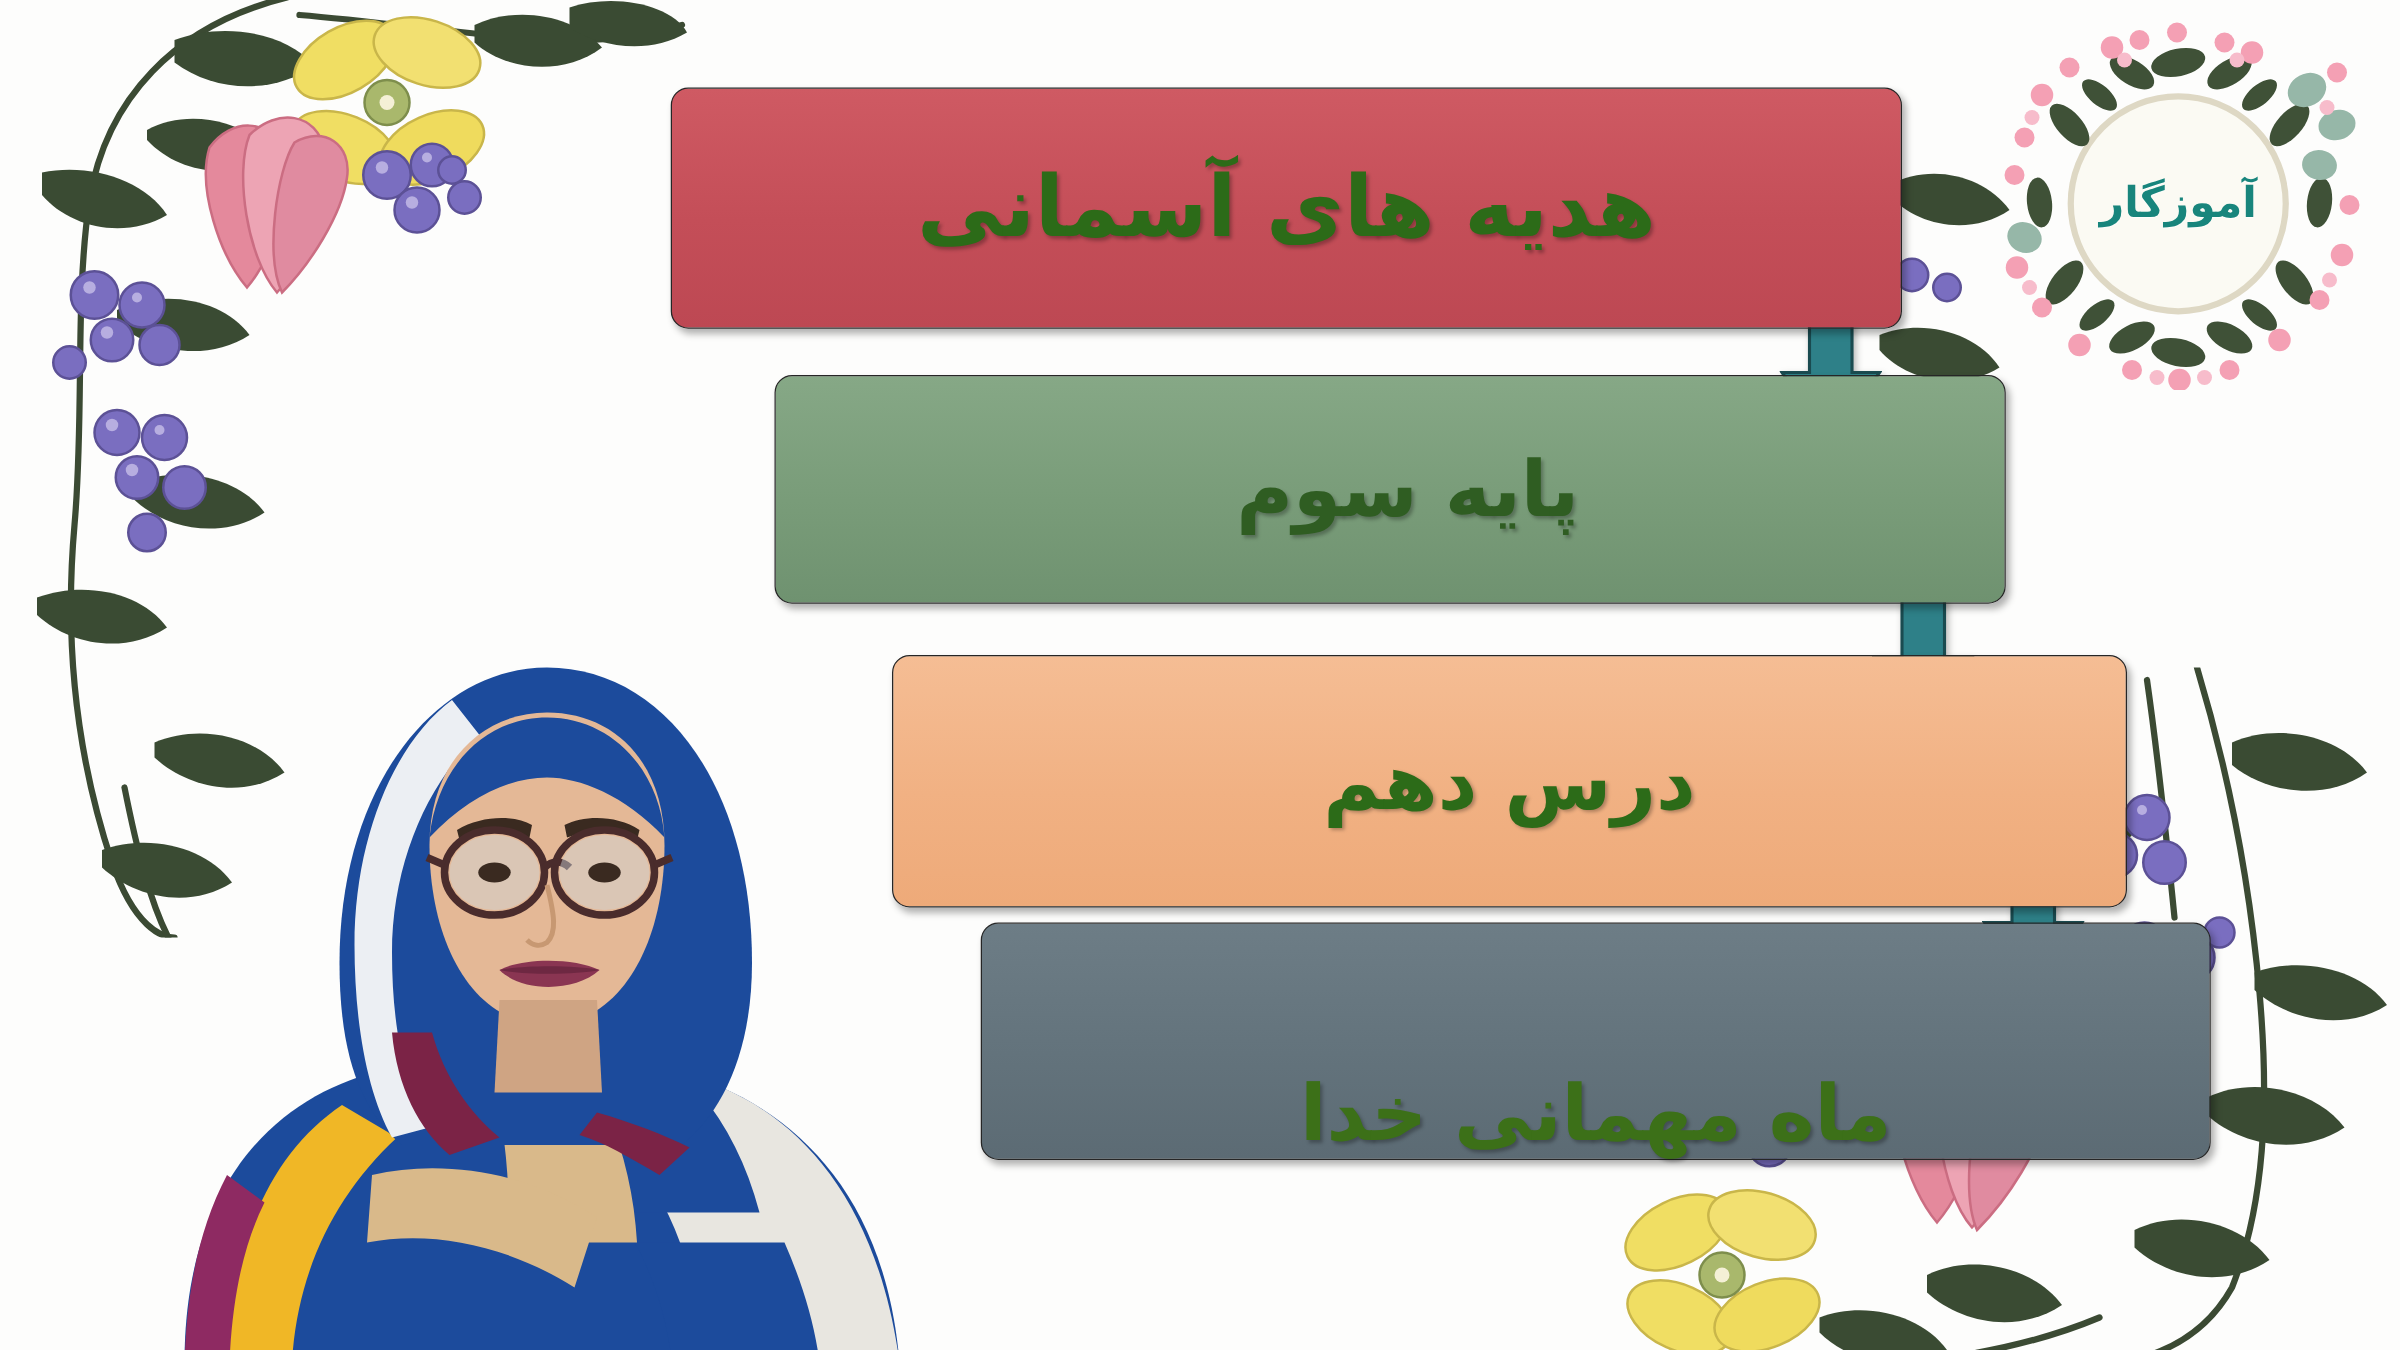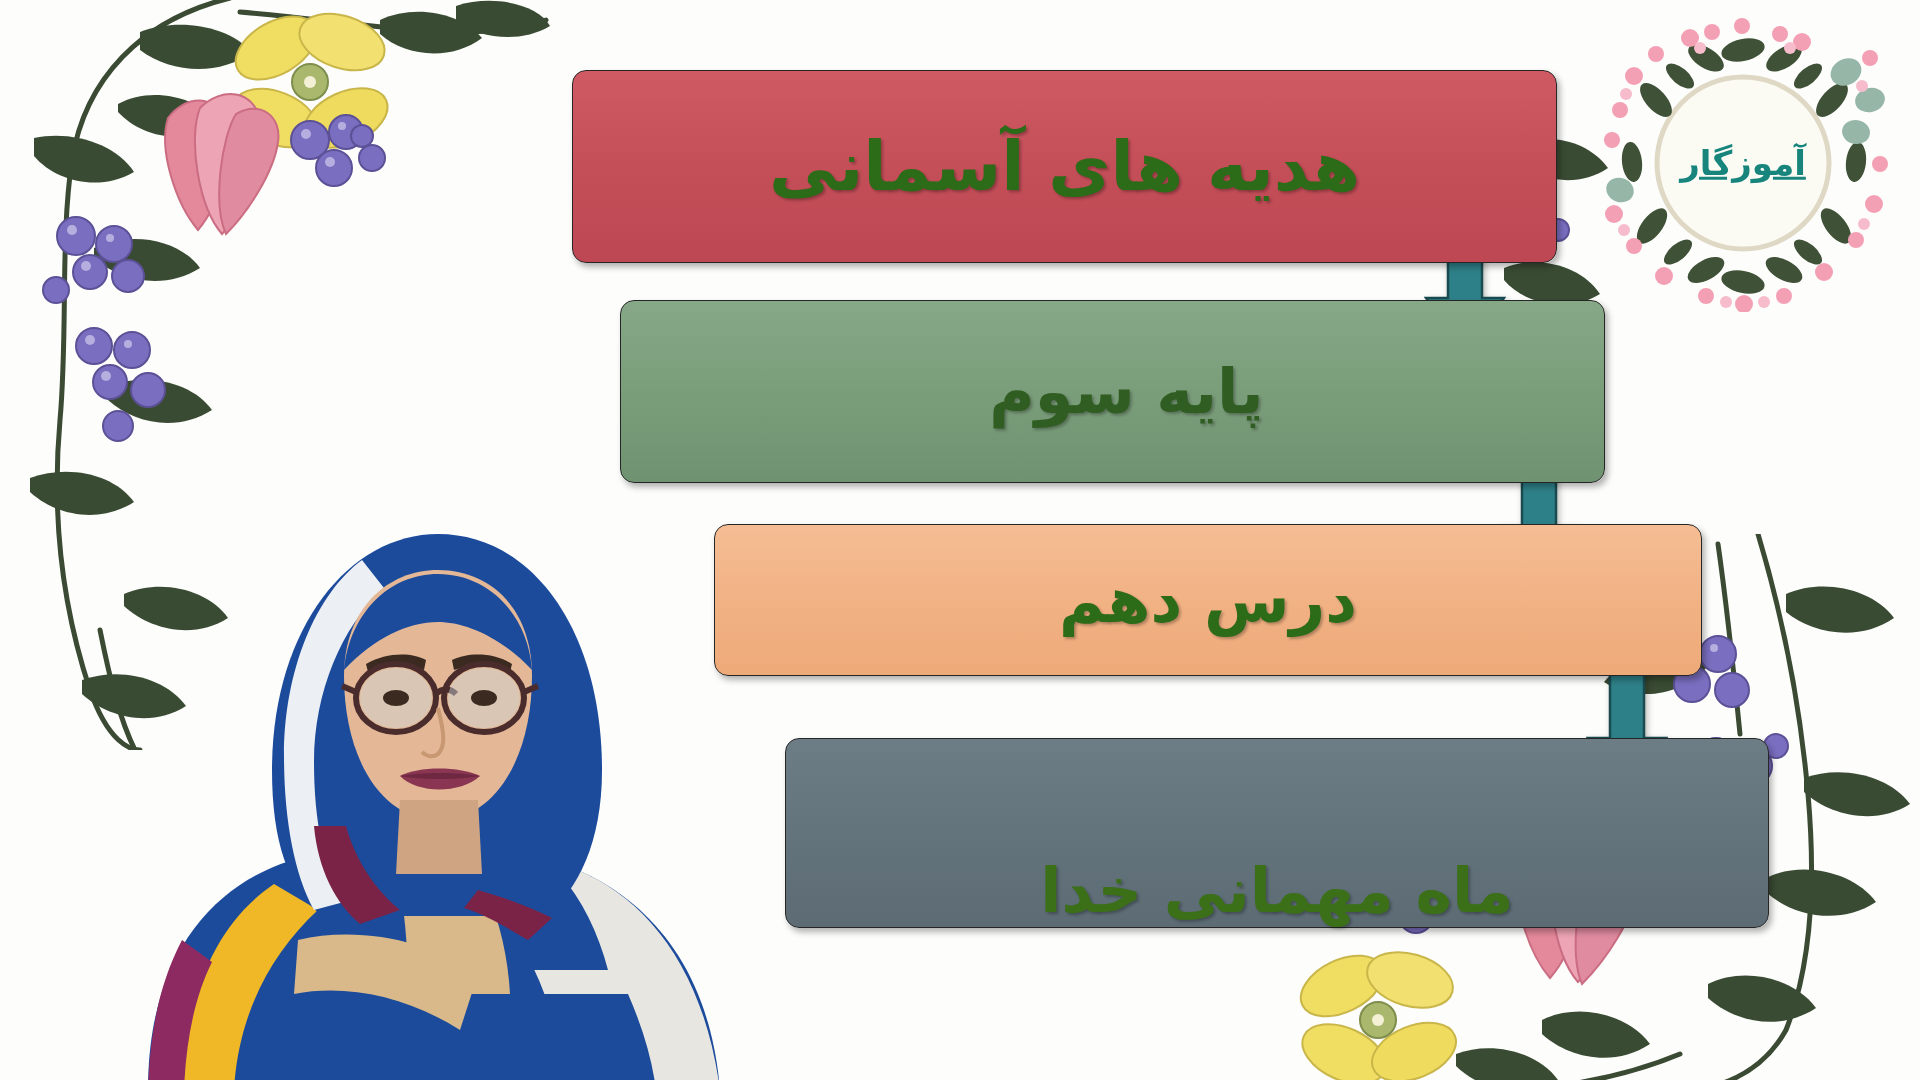--- a/index.html
+++ b/index.html
@@ -44,33 +44,32 @@
     text-shadow: 2px 2px 3px rgba(0,0,0,0.28);
     letter-spacing: 0.5px;
     white-space: nowrap;
     direction: rtl;
     unicode-bidi: isolate;
   }
 
   #box-title {
     left: 537px;  top: 70px;  width: 985px; height: 193px;
     background: linear-gradient(180deg, #cf5a63 0%, #c44e58 55%, #bd4853 100%);
-    margin-left: 35px;
   }
   #box-title .box-label { font-size: 68px; }
 
   #box-grade {
     left: 620px; top: 300px; width: 985px; height: 183px;
     background: linear-gradient(180deg, #86a886 0%, #799c79 55%, #6f9270 100%);
     padding-left: 28px;
   }
   #box-grade .box-label { font-size: 62px; color: #2f5d22; }
 
   #box-lesson {
-    left: 714px; top: 524px; width: 988px; height: 152px;
+    left: 714px; top: 524px; width: 988px; height: 202px;
     background: linear-gradient(180deg, #f5bd94 0%, #f1b183 55%, #eeaa79 100%);
   }
   #box-lesson .box-label { font-size: 62px; }
 
   #box-subject {
     left: 785px; top: 738px; width: 984px; height: 190px;
     background: linear-gradient(180deg, #6d7d86 0%, #63737c 55%, #5c6b74 100%);
     align-items: flex-end;
   }
   #box-subject .box-label { font-size: 62px; color: #3c7018; }
@@ -99,21 +98,20 @@
     top: 50%;
     transform: translateY(-50%);
     text-align: center;
     direction: rtl;
     color: #18857c;
     font-family: "DejaVu Sans", sans-serif;
     font-weight: bold;
     line-height: 1.25;
     text-shadow: 0 1px 1px rgba(255,255,255,0.8);
     pointer-events: none;
-    text-decoration: underline;
   }
   #logo-badge .logo-line-1 { font-size: 34px; display:block; }
   #logo-badge .logo-line-2 { font-size: 34px; display:block; }
 
   
   #presenter {
     position: absolute;
     left: 108px;
     top: 470px;
     width: 650px;

